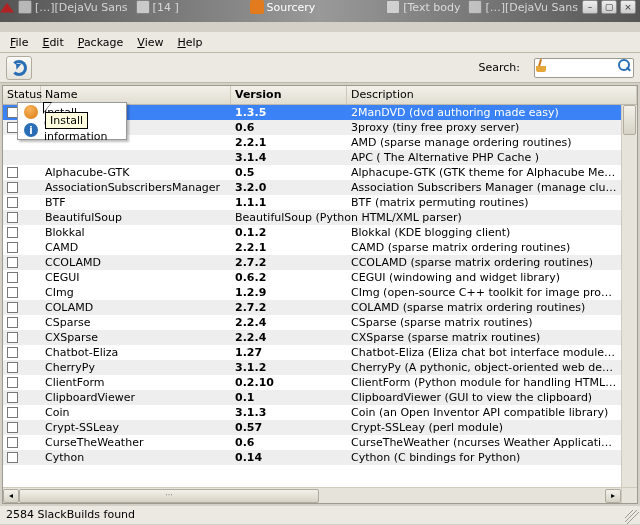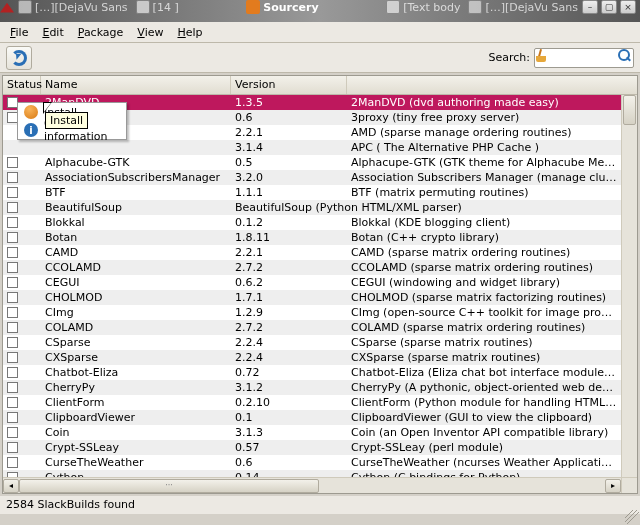--- a/index.html
+++ b/index.html
@@ -7,65 +7,65 @@
 
   
   .titlebar {
     height: 22px;
     background: linear-gradient(to right, #555555 0%, #999999 50%, #555555 100%);
     display: flex; align-items: flex-start;
     color: #fff; font-size: 11px;
     position: relative;
   }
   .title-seg { display: flex; align-items: center; gap: 3px; padding: 0 4px; opacity: .7; white-space: nowrap; }
-  .title-seg.center { flex: 0 0 auto; margin: 0 22px; font-weight: bold; opacity: 1; }
+  .title-seg.center { flex: 0 0 auto; margin: 0 22px; font-weight: normal; opacity: 1; }
   .title-spacer { flex: 1; }
   .title-icon { width: 14px; height: 14px; display: inline-block; border-radius: 2px; }
   .ti-hat { background: #b22222; clip-path: polygon(0 90%, 50% 20%, 100% 90%); }
   .ti-doc { background: #e0e0e0; border: 1px solid #888; }
   .ti-txt { background: #eee; border: 1px solid #888; }
   .ti-orange { background: #e27b1e; }
   .winbtns { display: flex; gap: 3px; padding-right: 4px; }
   .winbtn { width: 16px; height: 14px; border: 1px solid #888; background: linear-gradient(#eee,#ccc); border-radius: 2px; font-size: 9px; text-align: center; line-height: 12px; color: #333; cursor: pointer; }
 
   
-  .menubar { height: 21px; background: #ece9e3; border-bottom: 1px solid #bdb8aa; display: flex; align-items: center; font-size: 11px; padding: 0 4px; gap: 2px; }
+  .menubar { height: 21px; background: #ece9e3; border-bottom: 1px solid #bdb8aa; display: flex; align-items: center; font-size: 11px; padding: 0 4px; gap: 2px; margin-top: 10px; }
   .menuitem { padding: 2px 6px; cursor: pointer; }
   .menuitem u { text-decoration: underline; }
 
   
-  .toolbar { height: 30px; background: #ece9e3; border-bottom: 1px solid #bdb8aa; display: flex; align-items: center; padding: 0 6px; gap: 4px; }
+  .toolbar { height: 30px; background: #ece9e3; border-bottom: 1px solid #bdb8aa; display: flex; align-items: center; padding: 0 6px; gap: 14px; }
   .tbtn { width: 26px; height: 24px; border: 1px solid #b0ab9e; background: linear-gradient(#fafaf7,#e6e3da); border-radius: 3px; display: flex; align-items: center; justify-content: center; cursor: pointer; }
   .reload-glyph { width: 16px; height: 16px; border: 3px solid #2a6fb5; border-left-color: transparent; border-radius: 50%; position: relative; }
   .reload-glyph::after { content: ""; position: absolute; top: -3px; left: -2px; border: 4px solid transparent; border-right-color: #2a6fb5; transform: rotate(40deg); }
   .toolbar .spacer { flex: 1; }
   .searchlbl { font-size: 11px; }
   .searchbox { position: relative; width: 100px; }
   .searchbox input { width: 100%; height: 20px; border: 1px solid #9d9a90; border-radius: 2px; padding: 1px 18px; font-size: 11px; background: #fff; }
   .searchbox .broom { position: absolute; left: 2px; top: 2px; width: 14px; height: 14px; }
   .broom::before { content:""; position:absolute; left:3px; top:0; width:2px; height:8px; background:#c7771e; transform:rotate(15deg);}
   .broom::after { content:""; position:absolute; left:0; top:7px; width:10px; height:6px; background:#e6a73a; border-radius:0 0 2px 2px;}
   .searchbox .mag { position: absolute; right: 2px; top: 2px; width: 14px; height: 14px; }
   .mag::before { content:""; position:absolute; width:8px; height:8px; border:2px solid #2a6fb5; border-radius:50%; left:0; top:0;}
   .mag::after { content:""; position:absolute; width:5px; height:2px; background:#2a6fb5; transform:rotate(45deg); left:8px; top:9px;}
 
   
   .tablewrap { position: relative; height: 419px; border: 1px solid #9d9a90; margin: 2px; background: #fff; overflow: hidden; }
   .headerrow { display: flex; height: 19px; background: linear-gradient(#f3f1ea,#e1ddd1); border-bottom: 1px solid #bdb8aa; font-size: 11px; }
   .hcell { padding: 2px 4px; border-right: 1px solid #cfcabb; }
   .col-status { width: 38px; }
   .col-name   { width: 190px; }
-  .col-ver    { width: 116px; }
+  .col-ver    { width: 116px; font-weight: bold; }
   .col-desc   { flex: 1; }
 
   .rows { position: absolute; top: 19px; left: 0; right: 16px; bottom: 16px; overflow: hidden; font-size: 11px; }
   .row { display: flex; height: 15px; align-items: center; }
   .row.even { background: #fff; border-radius: 6px; }
   .row.odd  { background: #eeeeee; }
-  .row.sel  { background: #be185d; color: #fff; }
+  .row.sel  { background: #3b82f6; color: #fff; }
   .cell { padding: 0 4px; overflow: hidden; white-space: nowrap; text-overflow: ellipsis; }
   .cbox { width: 11px; height: 11px; border: 1px solid #777; background: #fff; }
 
   .vscroll { position: absolute; top: 19px; right: 0; width: 16px; bottom: 16px; background: #e6e3da; border-left: 1px solid #cfcabb; }
   .vscroll .thumb { position: absolute; left: 1px; width: 13px; top: 0; height: 30px; background: linear-gradient(#f3f1ea,#d6d2c5); border: 1px solid #b0ab9e; border-radius: 2px; }
   .hscroll { position: absolute; left: 0; right: 16px; bottom: 0; height: 16px; background: #e6e3da; border-top: 1px solid #cfcabb; }
   .hscroll .sbtn { width: 16px; height: 14px; margin-top:1px; float: left; border: 1px solid #b0ab9e; background: linear-gradient(#f3f1ea,#d6d2c5); border-radius: 2px; font-size: 8px; text-align: center; line-height: 12px; }
   .hscroll .sbtn.right { float: right; }
   .hscroll .track { overflow: hidden; height: 14px; margin: 1px 0; position: relative; }
   .hscroll .thumb { position: absolute; top: 0; bottom: 0; left: 0; width: 300px; background: linear-gradient(#f3f1ea,#d6d2c5); border: 1px solid #b0ab9e; border-radius: 2px; text-align:center; font-size:8px; color:#888; line-height:12px;}
@@ -154,20 +154,21 @@
     <input type="text" placeholder="" style="">
     <span class="mag"></span>
   </div>
 </div>
 
 <div class="tablewrap">
   <div class="headerrow">
     <div class="hcell col-status"><span>Status</span></div>
     <div class="hcell col-name"><span>Name</span></div>
     <div class="hcell col-ver"><span>Version</span></div>
+    <div class="hcell col-desc"><span>Description</span></div>
   </div>
 
   <div class="rows" id="rows">
       <div class="row sel">
         <div class="cell col-status">
           <div class="cbox"></div>
         </div>
         <div class="cell col-name">2ManDVD</div>
         <div class="cell col-ver">1.3.5</div>
         <div class="cell col-desc">2ManDVD (dvd authoring made easy)</div>
@@ -228,28 +229,20 @@
         <div class="cell col-desc">BeautifulSoup (Python HTML/XML parser)</div>
       </div>
       <div class="row even">
         <div class="cell col-status">
           <div class="cbox"></div>
         </div>
         <div class="cell col-name">Blokkal</div>
         <div class="cell col-ver">0.1.2</div>
         <div class="cell col-desc">Blokkal (KDE blogging client)</div>
       </div>
-      <div class="row odd">
-        <div class="cell col-status">
-          <div class="cbox"></div>
-        </div>
-        <div class="cell col-name">Botan</div>
-        <div class="cell col-ver">1.8.11</div>
-        <div class="cell col-desc">Botan (C++ crypto library)</div>
-      </div>
       <div class="row even">
         <div class="cell col-status">
           <div class="cbox"></div>
         </div>
         <div class="cell col-name">CAMD</div>
         <div class="cell col-ver">2.2.1</div>
         <div class="cell col-desc">CAMD (sparse matrix ordering routines)</div>
       </div>
       <div class="row odd">
         <div class="cell col-status">
@@ -260,28 +253,20 @@
         <div class="cell col-desc">CCOLAMD (sparse matrix ordering routines)</div>
       </div>
       <div class="row even">
         <div class="cell col-status">
           <div class="cbox"></div>
         </div>
         <div class="cell col-name">CEGUI</div>
         <div class="cell col-ver">0.6.2</div>
         <div class="cell col-desc">CEGUI (windowing and widget library)</div>
       </div>
-      <div class="row odd">
-        <div class="cell col-status">
-          <div class="cbox"></div>
-        </div>
-        <div class="cell col-name">CHOLMOD</div>
-        <div class="cell col-ver">1.7.1</div>
-        <div class="cell col-desc">CHOLMOD (sparse matrix factorizing routines)</div>
-      </div>
       <div class="row even">
         <div class="cell col-status">
           <div class="cbox"></div>
         </div>
         <div class="cell col-name">CImg</div>
         <div class="cell col-ver">1.2.9</div>
         <div class="cell col-desc">CImg (open-source C++ toolkit for image processing)</div>
       </div>
       <div class="row odd">
         <div class="cell col-status">
@@ -305,21 +290,21 @@
         </div>
         <div class="cell col-name">CXSparse</div>
         <div class="cell col-ver">2.2.4</div>
         <div class="cell col-desc">CXSparse (sparse matrix routines)</div>
       </div>
       <div class="row even">
         <div class="cell col-status">
           <div class="cbox"></div>
         </div>
         <div class="cell col-name">Chatbot-Eliza</div>
-        <div class="cell col-ver">0.72</div>
+        <div class="cell col-ver">1.27</div>
         <div class="cell col-desc">Chatbot-Eliza (Eliza chat bot interface module for Perl)</div>
       </div>
       <div class="row odd">
         <div class="cell col-status">
           <div class="cbox"></div>
         </div>
         <div class="cell col-name">CherryPy</div>
         <div class="cell col-ver">3.1.2</div>
         <div class="cell col-desc">CherryPy (A pythonic, object-oriented web development fram</div>
       </div>

